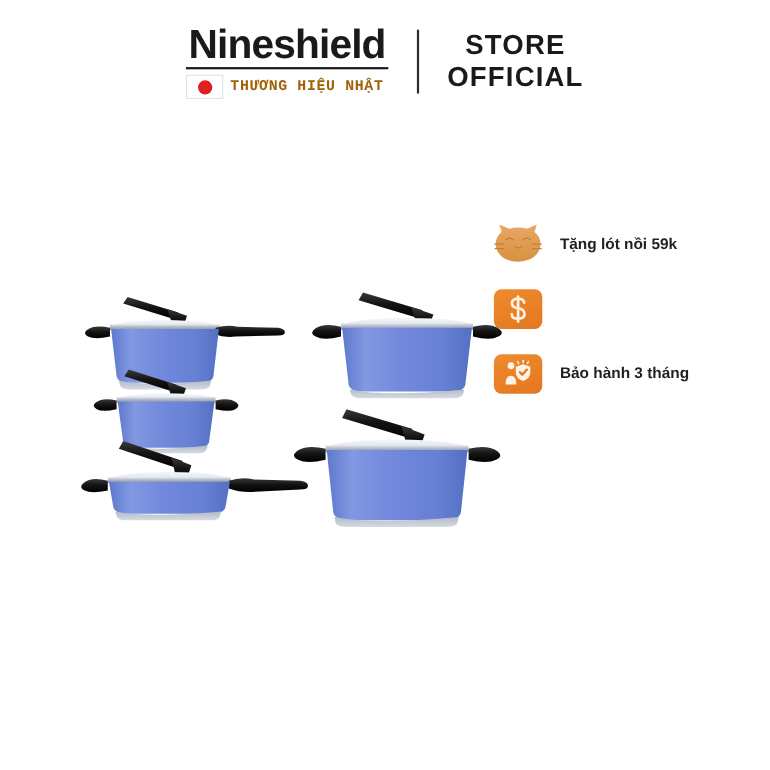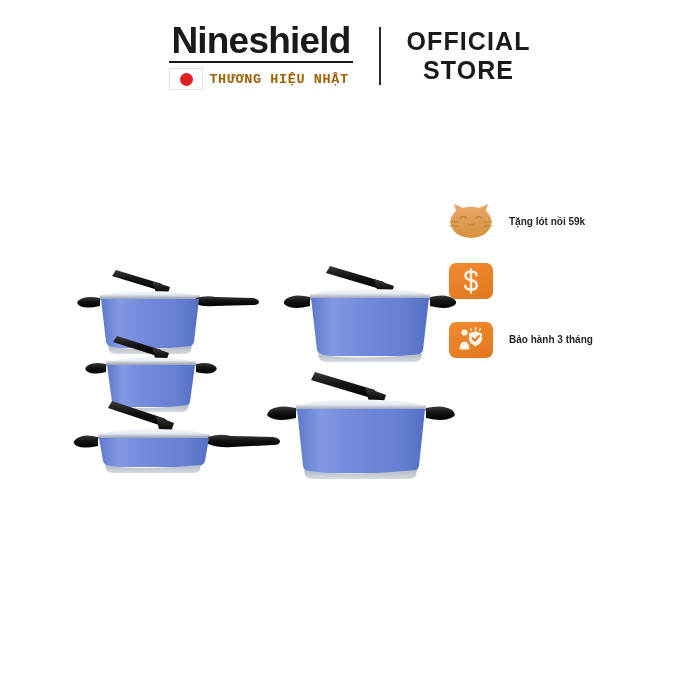--- a/index.html
+++ b/index.html
@@ -118,21 +118,21 @@
     flex: 0 0 auto;
     position: relative;
     display: flex;
     align-items: center;
     justify-content: center;
   }
   .badge-label {
     margin-left: 14px;
     font-family: "Liberation Sans", sans-serif;
     font-weight: bold;
-    font-size: 10px;
+    font-size: 14px;
     color: #231f20;
     line-height: 1.42;
   }
   .orange-tile {
     width: 44px;
     height: 36px;
     border-radius: 7px;
     background: linear-gradient(160deg, #f08b2e 0%, #e2771f 100%);
     display: flex;
     align-items: center;
@@ -163,22 +163,22 @@
       <div class="jp-flag">
         <div class="jp-dot"></div>
       </div>
       <div class="brand-sub">THƯƠNG HIỆU NHẬT</div>
     </div>
   </div>
 
   <div class="logo-divider"></div>
 
   <div class="logo-right">
+    <div class="official-line">STORE</div>
     <div class="official-line">OFFICIAL</div>
-    <div class="official-line">STORE</div>
   </div>
 </div>
 
 <div id="promo-badges">
 
   <div class="badge-row">
     <div class="badge-icon">
       <svg width="48" height="38" viewBox="0 0 48 38" aria-hidden="true">
         <defs>
           <linearGradient id="catg" x1="0" y1="0" x2="0" y2="1">

